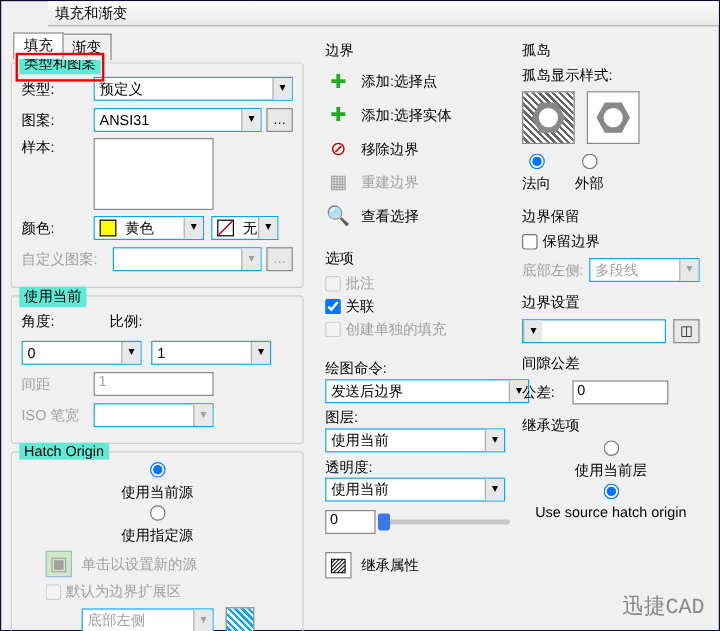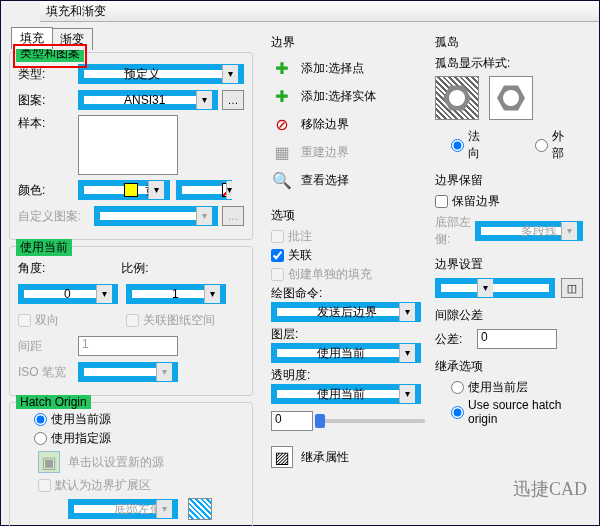--- a/index.html
+++ b/index.html
@@ -13,53 +13,53 @@
   .col3 { width:158px; padding:10px 6px 4px 4px; }
 
   .tabs { position:relative; height:24px; margin-bottom:2px; }
   .tab { position:absolute; top:2px; background:#f0f0f0; border:1px solid #888; padding:2px 8px; border-bottom:none; cursor:default; }
   .tab.active { background:#fff; z-index:2; top:1px; }
   .tab1 { left:2px; }
   .tab2 { left:42px; z-index:1; }
   .redbox { position:absolute; border:2px solid #e00; width:74px; height:24px; left:12px; top:43px; z-index:5; pointer-events:none; }
 
   .grp { border:1px solid #d0d0d0; border-radius:3px; padding:6px 8px 8px 8px; margin-bottom:6px; position:relative; }
-  .grp-title { position:absolute; top:-8px; left:6px; background:#22c55e; padding:0 4px; }
+  .grp-title { position:absolute; top:-8px; left:6px; background:#5eead4; padding:0 4px; }
 
   .row { display:flex; align-items:center; margin:4px 0; min-height:22px; }
   .lbl { width:60px; flex-shrink:0; }
-  .dd { display:flex; border:6px solid #0ea5e9; background:#fff; height:20px; align-items:center;padding-left:36px; }
+  .dd { display:flex; border:1px solid #0ea5e9; background:#fff; height:20px; align-items:center; }
   .dd span { padding:0 4px; flex:1; white-space:nowrap; overflow:hidden; }
   .dd .arr { width:16px; background:#e8e8e8; border-left:1px solid #b0b0b0; text-align:center; font-size:10px; line-height:18px; }
   .txt { border:1px solid #888; background:#fff; height:20px; padding:0 3px; }
   .btn-s { width:22px; height:20px; border:1px solid #888; background:#e8e8e8; text-align:center; line-height:18px; font-size:11px; }
   .sw { border:1px solid #888; width:100px; height:60px; background:#fff; }
 
   .chk { display:flex; align-items:center; gap:4px; margin:2px 0; }
   .chk input { margin:0; }
-  .rad { display:flex; align-items:center; gap:4px; margin:2px 16px; }
+  .rad { display:flex; align-items:center; gap:4px; margin:2px 0;flex-direction:column; }
   .rad input { margin:0; }
 
   .icon-row { display:flex; align-items:center; gap:8px; margin:6px 0; }
   .icon-box { width:22px; height:22px; display:flex; align-items:center; justify-content:center; font-size:16px; border:1px solid transparent; }
   .sect-title { font-size:12px; margin:2px 0 4px 0; color:#000; }
 
   .colorswatch { width:14px; height:14px; border:1px solid #000; display:inline-block; vertical-align:middle; }
   .yellow { background:#ff0; }
   .nonebox { background:#fff; position:relative; }
   .nonebox::after { content:""; position:absolute; left:-1px; top:-1px; right:-1px; bottom:-1px; background:linear-gradient(to top left, transparent 46%, #f00 46%, #f00 54%, transparent 54%); }
   .hatch-icon { width:24px; height:22px; background:repeating-linear-gradient(45deg,#fff,#fff 2px,#0af 2px,#0af 4px); border:1px solid #888; }
 
   .island-sample { width:44px; height:44px; border:1px solid #888; background:#fff; display:flex; align-items:center; justify-content:center; }
   .hex { width:28px; height:28px; background:#888; clip-path: polygon(25% 5%, 75% 5%, 100% 50%, 75% 95%, 25% 95%, 0% 50%); display:flex; align-items:center; justify-content:center; }
   .hex .inner { width:16px; height:16px; background:#fff; border-radius:50%; }
   .hatchbg { background:repeating-linear-gradient(45deg,#fff,#fff 2px,#666 2px,#666 4px); }
 
   .disabled, .disabled * { color:#a0a0a0; }
-  .brand { position:absolute; right:12px; bottom:24px; font-size:18px; color:#888; font-family:Liberation Serif, serif; }
+  .brand { position:absolute; right:12px; bottom:8px; font-size:18px; color:#888; font-family:Liberation Mono, monospace; }
 </style>
 </head>
 <body>
 
 <div class="win">
   <div class="titlebar">
     <span>填充和渐变</span>
   </div>
   <div class="redbox"></div>
 
@@ -120,41 +120,31 @@
             </div>
           <div style="width:4px"></div>
           <div class="btn-s">…</div>
         </div>
       </div>
 
       <div class="grp">
         <div class="grp-title">使用当前</div>
         <div class="row" style="gap:22px">
           <div><span>角度:</span></div>
-          <div style="margin-left:54px"><span>比例:</span></div>
+          <div style="margin-left:24px"><span>比例:</span></div>
         </div>
         <div class="row" style="gap:8px">
           <div class="dd" style="width:100px">
               <span>0</span>
               <div class="arr">▾</div>
             </div>
           <div class="dd" style="width:100px">
               <span>1</span>
               <div class="arr">▾</div>
             </div>
-        </div>
-        <div class="row" style="gap:8px">
-          <label class="chk disabled" style="width:100px">
-              <input type="checkbox" disabled="" style="">
-              <span>双向</span>
-            </label>
-          <label class="chk disabled">
-              <input type="checkbox" disabled="" style="">
-              <span>关联图纸空间</span>
-            </label>
         </div>
         <div class="row disabled">
           <div class="lbl">间距</div>
           <div class="txt" style="width:100px"><span>1</span></div>
         </div>
         <div class="row disabled">
           <div class="lbl">ISO 笔宽</div>
           <div class="dd" style="width:100px">
               <span></span>
               <div class="arr">▾</div>
@@ -227,22 +217,22 @@
         </label>
       <label class="chk">
           <input type="checkbox" checked="" style="">
           <span>关联</span>
         </label>
       <label class="chk disabled">
           <input type="checkbox" disabled="" style="">
           <span>创建单独的填充</span>
         </label>
 
-      <div style="margin-top:2px">绘图命令:</div>
-      <div class="dd" style="width:150px">
+      <div style="margin-top:16px">绘图命令:</div>
+      <div class="dd" style="width:170px">
           <span>发送后边界</span>
           <div class="arr">▾</div>
         </div>
 
       <div style="margin-top:4px">图层:</div>
       <div class="dd" style="width:150px">
           <span>使用当前</span>
           <div class="arr">▾</div>
         </div>
 

